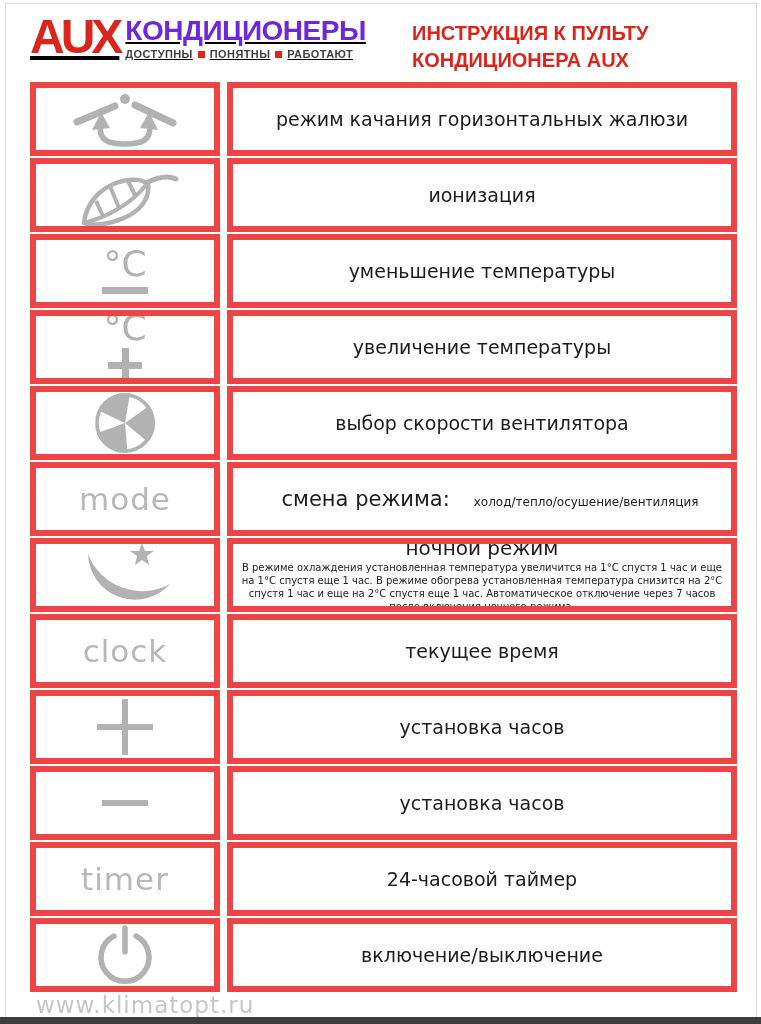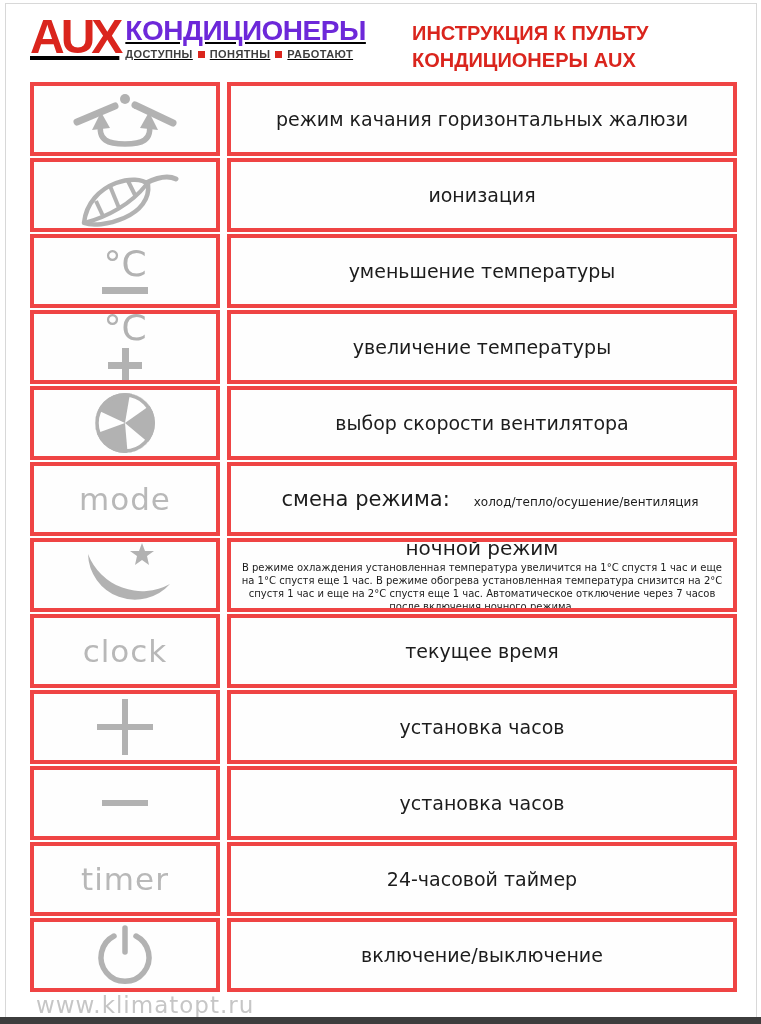--- a/index.html
+++ b/index.html
@@ -34,21 +34,21 @@
     position:absolute;left:412px;top:20px;width:285px;text-align:left;
     font-family:"Liberation Sans",sans-serif;font-weight:bold;
     font-size:20px;line-height:1.35;color:#da251d;z-index:2;
   }
   
   .table{position:absolute;left:30px;top:82px;display:flex;gap:7px;z-index:1;}
   .col{display:flex;flex-direction:column;gap:2px;}
   .icons-col{width:190px;}
   .desc-col{width:510px;}
   .cell{
-    height:74px;box-sizing:border-box;border:4px solid #ef4444;
+    height:74px;box-sizing:border-box;border:6px solid #ef4444;
     background:#fefefe;display:flex;align-items:center;justify-content:center;
     overflow:hidden;
   }
   .desc-text{font-size:19px;color:#1c1c1c;text-align:center;}
   .gray-word{font-size:31px;color:#b8b8b8;letter-spacing:1px;}
   .icon-stack{display:flex;flex-direction:column;align-items:center;}
   .degc{font-size:36px;line-height:0.9;color:#b2b2b2;}
   .temp-bar{width:46px;height:7px;background:#b2b2b2;margin-top:6px;}
   .plus-small{position:relative;width:34px;height:34px;margin-top:3px;}
   .plus-small::before{content:"";position:absolute;left:0;top:14px;width:34px;height:7px;background:#b2b2b2;}
@@ -87,21 +87,21 @@
         <span>ПОНЯТНЫ</span>
         <span class="red-sq"></span>
         <span>РАБОТАЮТ</span>
       </span>
     </span>
   </div>
 </div>
 
 <div class="doc-title">
   <div>ИНСТРУКЦИЯ К ПУЛЬТУ</div>
-  <div>КОНДИЦИОНЕРЫ AUX</div>
+  <div>КОНДИЦИОНЕРА AUX</div>
 </div>
 
 <div class="table">
 
   <div class="col icons-col">
 
     <div class="cell">
       <svg width="120" height="60" viewBox="0 0 120 60">
         <circle cx="60" cy="10" r="5" fill="#b2b2b2"></circle>
         <path d="M12 33 L50 17" stroke="#b2b2b2" stroke-width="7" stroke-linecap="round" fill="none"></path>

